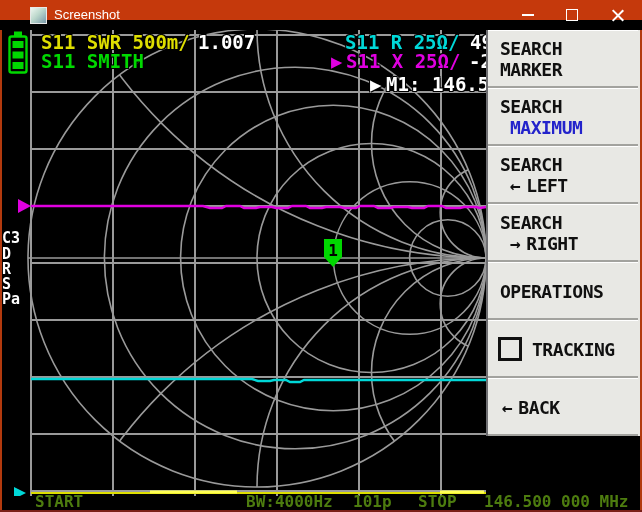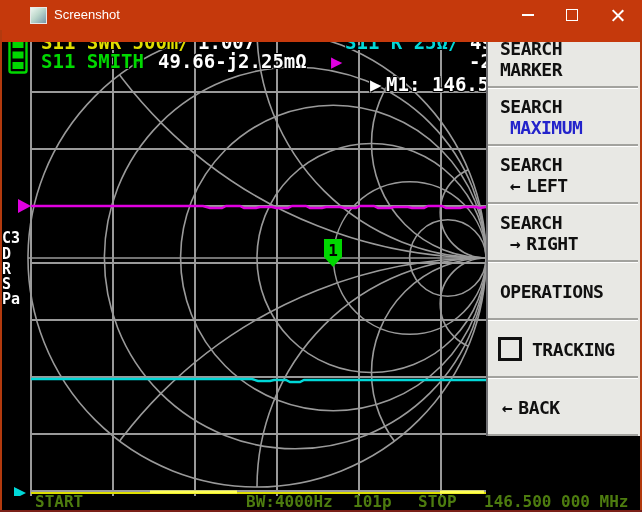--- a/index.html
+++ b/index.html
@@ -2,21 +2,21 @@
 <html style="--titlebar: #c5390c; --titlebar_text: #ffffff; --chart_bg: #000000; --grid: #9a9a9a; --trace_yellow: #dede00; --trace_cyan: #00d8d8; --trace_magenta: #e000e0; --marker_green: #00d800; --menu_bg: #e8e8e4; --menu_text: #101010; --menu_accent: #2323cb; --border: #b33a0e;"><head>
 <meta charset="utf-8">
 <style>
   html,body { margin:0; padding:0; background:#222; }
   #window {
     position:relative; width:642px; height:512px; overflow:hidden;
     background:#000; font-family:"DejaVu Sans Mono", monospace;
   }
   
   #titlebar {
-    position:absolute; left:0; top:0; width:642px; height:42px;
+    position:absolute; left:0; top:0; width:642px; height:20px;
     background:var(--titlebar); z-index:40;
   }
   #app-icon {
     position:absolute; left:30px; top:7px; width:15px; height:15px;
     border:1px solid #e8e8e8;
     background:linear-gradient(135deg,#eef6f0 0%,#bcd8cc 45%,#7898a8 100%);
   }
   #title-text {
     position:absolute; left:54px; top:7px; color:var(--titlebar_text);
     font-family:"Liberation Sans", sans-serif; font-size:13px;
@@ -148,22 +148,22 @@
   </svg>
 
   <div class="readout-row px halo" style="top:32px">
     <span class="c-yellow" style="left:41px">S11 SWR 500m/</span>
     <span class="c-white" style="left:198px">1.007</span>
     <span class="c-cyan" style="left:345px">S11 R 25Ω/</span>
     <span class="c-white" style="left:470px">49</span>
   </div>
   <div class="readout-row px halo" style="top:51px">
     <span class="c-green" style="left:41px">S11 SMITH</span>
-    <span class="c-white" style="left:158px">49.66-j2.25mΩ</span>
     <span class="c-mag" style="left:331px">▶</span>
+    <span class="c-mag" style="left:346px">S11 X 25Ω/</span>
     <span class="c-white" style="left:469px">-2</span>
   </div>
   <div class="readout-row px halo" style="top:74px">
     <span class="c-white" style="left:370px">▶</span>
     <span class="c-white" style="left:386px">M1:</span>
     <span class="c-white" style="left:432px">146.5</span>
   </div>
 
   <div class="cal-letter px" style="top:231px">C3</div>
   <div class="cal-letter px" style="top:247px">D</div>

